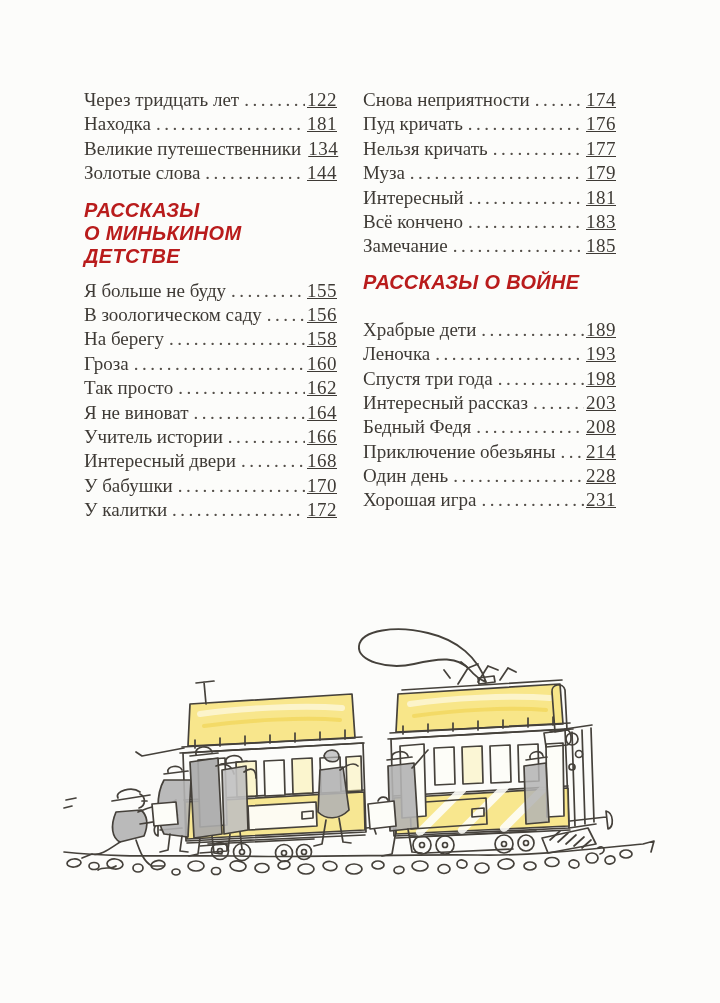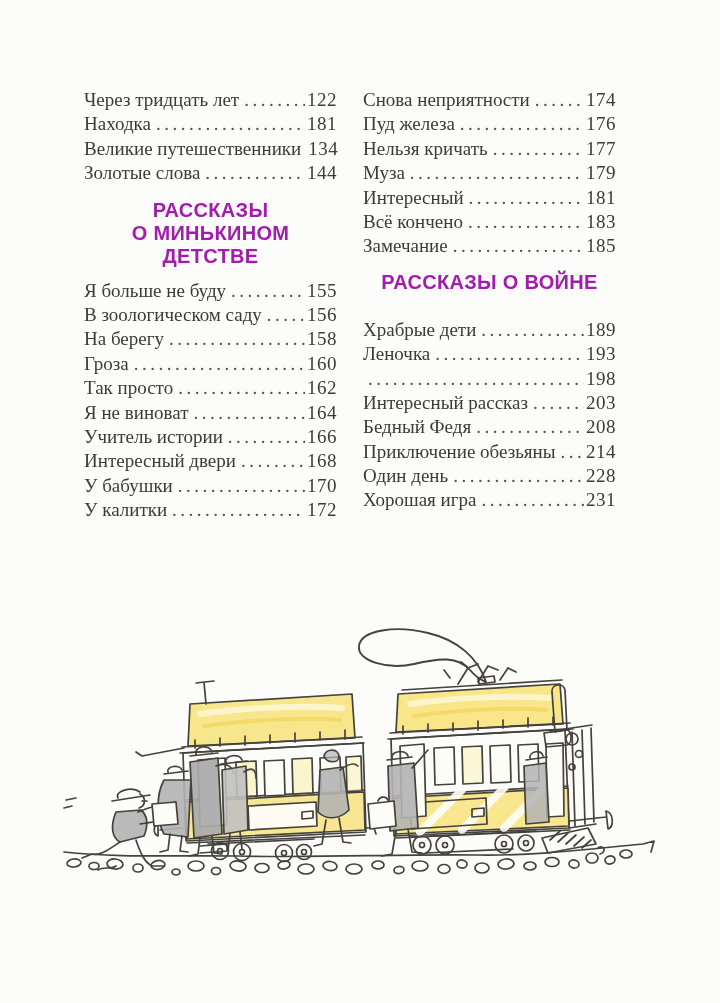--- a/index.html
+++ b/index.html
@@ -31,29 +31,30 @@
     flex: 1;
     overflow: hidden;
     white-space: nowrap;
     letter-spacing: 3.5px;
     margin: 0 2px 0 5px;
     color: #55504a;
   }
   .leader::after {
     content: "...........................................";
   }
-  .pg { white-space: nowrap; letter-spacing: 0.5px; }
+  .pg { white-space: nowrap; letter-spacing: 0.5px; text-decoration: underline; }
   .heading {
     font-family: "Liberation Sans", sans-serif;
     font-weight: bold;
-    color: #a21caf;
-    text-align: center;
+    color: #b91c1c;
+    text-align: left;
     font-size: 20px;
     line-height: 23px;
     letter-spacing: 0.3px;
+    font-style: italic;
   }
   .heading.two-line { margin: 13px 0 11px; }
   .heading.one-line { margin: 12px 0 24px; }
   .illo {
     position: absolute;
     left: 58px; top: 620px;
     width: 604px; height: 280px;
   }
 </style>
 </head>
@@ -140,21 +141,21 @@
     </div>
   </div>
 
   <div class="col">
     <div class="row">
       <span class="title">Снова неприятности</span>
       <span class="leader"></span>
       <span class="pg">174</span>
     </div>
     <div class="row">
-      <span class="title">Пуд железа</span>
+      <span class="title">Пуд кричать</span>
       <span class="leader"></span>
       <span class="pg">176</span>
     </div>
     <div class="row">
       <span class="title">Нельзя кричать</span>
       <span class="leader"></span>
       <span class="pg">177</span>
     </div>
     <div class="row">
       <span class="title">Муза</span>
@@ -183,20 +184,21 @@
       <span class="title">Храбрые дети</span>
       <span class="leader"></span>
       <span class="pg">189</span>
     </div>
     <div class="row">
       <span class="title">Леночка</span>
       <span class="leader"></span>
       <span class="pg">193</span>
     </div>
     <div class="row">
+      <span class="title">Спустя три года</span>
       <span class="leader"></span>
       <span class="pg">198</span>
     </div>
     <div class="row">
       <span class="title">Интересный рассказ</span>
       <span class="leader"></span>
       <span class="pg">203</span>
     </div>
     <div class="row">
       <span class="title">Бедный Федя</span>

